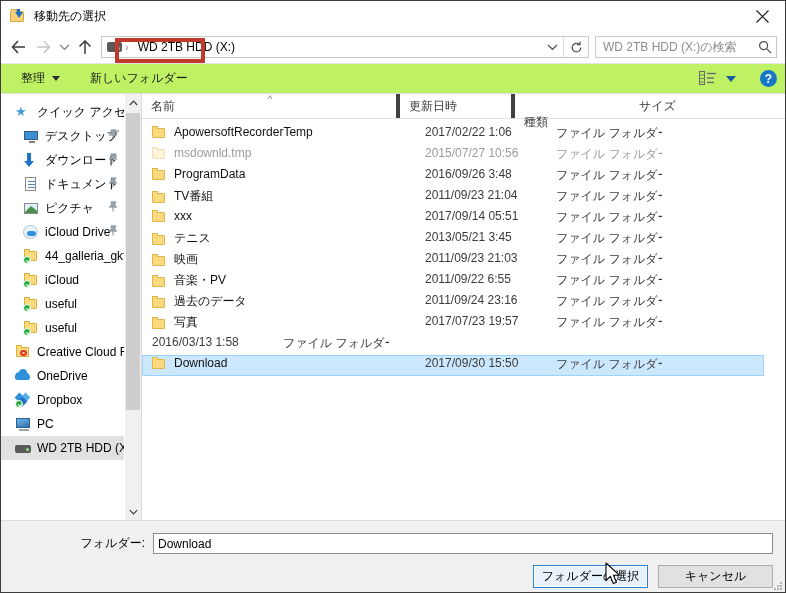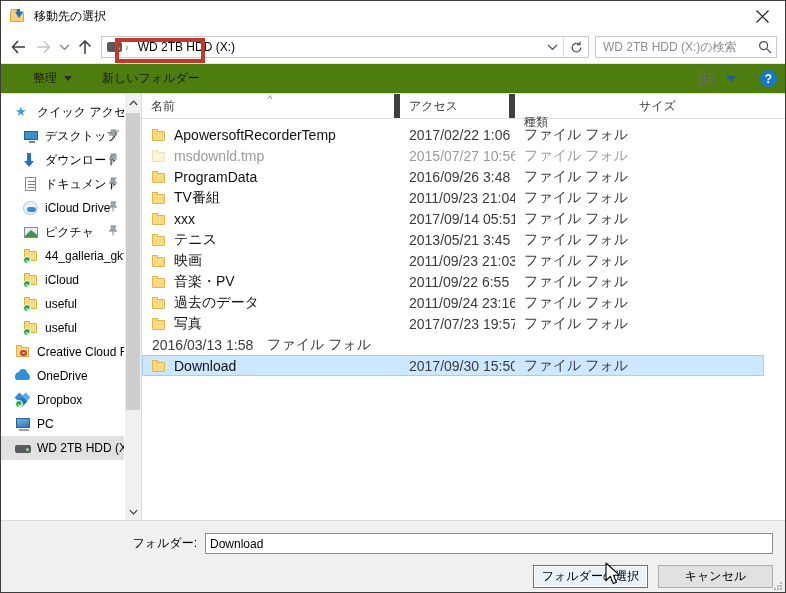--- a/index.html
+++ b/index.html
@@ -203,26 +203,26 @@
     color: #8d8d8d;
     white-space: nowrap;
     overflow: hidden;
     flex: 1 1 auto;
   }
 
   
   .cmdbar {
     height: 31px;
     flex: 0 0 31px;
-    background: #4d7c0f;
+    background: #bef264;
     border-top: 1px solid #e5e5e5;
     border-bottom: 1px solid #dedede;
     display: flex;
     align-items: center;
-    padding: 0 8px 0 28px;
+    padding: 0 8px 0 16px;
     box-sizing: border-box;
   }
   .cmd-item {
     font-size: 12px;
     color: #1a1a1a;
     display: flex;
     align-items: center;
     height: 100%;
     padding: 0 4px;
   }
@@ -543,21 +543,21 @@
     background: #ffffff;
     position: relative;
   }
   .col {
     font-size: 12px;
     color: #3a3a3a;
     display: flex;
     align-items: center;
     padding-left: 9px;
     box-sizing: border-box;
-    border-right: 6px solid #404040;
+    border-right: 4px solid #404040;
     position: relative;
   }
   .col.name { flex: 0 0 258px; }
   .col.date { flex: 0 0 115px; }
   .col.type { flex: 0 0 115px; margin-top: 28px; }
   .col.size { flex: 1 1 auto; border-right: none; }
   .sortmark {
     position: absolute;
     left: 126px;
     top: 0px;
@@ -565,26 +565,27 @@
     font-size: 9px;
   }
   .rows {
     flex: 1 1 auto;
     overflow: hidden;
     padding-top: 5px;
   }
   .row {
     height: 21px;
     display: flex;
-    align-items: center;
-    font-size: 14px;
+    align-items: flex-start;
+    font-size: 12px;
     color: #111;
     box-sizing: border-box;
     border: 1px solid transparent;
     margin-right: 21px;
+    gap: 16px;
   }
   .row.selected {
     background: #cce8ff;
     border: 1px solid #99d1ff;
   }
   .row.dim .cell { color: #9b9b9b; }
   .cell {
     box-sizing: border-box;
     padding-left: 9px;
     white-space: nowrap;
@@ -637,21 +638,21 @@
     box-sizing: border-box;
   }
   .folderrow {
     position: absolute;
     left: 0; top: 12px;
     right: 12px;
     display: flex;
     align-items: center;
   }
   .folderlabel {
-    width: 204px;
+    width: 152px;
     text-align: right;
     padding-right: 8px;
     font-size: 12px;
     color: #000;
     box-sizing: border-box;
   }
   .folderinput {
     flex: 1 1 auto;
     height: 21px;
     background: #ffffff;
@@ -848,33 +849,33 @@
               <span class="ic-doc"></span>
             </span>
             <span class="sb-label">ドキュメント</span>
             <svg class="pin" width="10" height="11" viewBox="0 0 10 11">
               <path d="M3 0.8 L8 0.8 L6.8 4 L9 6.2 L1 6.2 L3.2 4 Z" fill="#9aa4ad" stroke="#7b848c" stroke-width="0.6"></path>
               <line x1="5" y1="6.2" x2="5" y2="10.4" stroke="#7b848c" stroke-width="1"></line>
             </svg>
           </div>
           <div class="sb-item ">
             <span class="sb-icon">
-              <span class="ic-cloudwhite"></span>
-            </span>
-            <span class="sb-label">iCloud Drive</span>
+              <span class="ic-pic"></span>
+            </span>
+            <span class="sb-label">ピクチャ</span>
             <svg class="pin" width="10" height="11" viewBox="0 0 10 11">
               <path d="M3 0.8 L8 0.8 L6.8 4 L9 6.2 L1 6.2 L3.2 4 Z" fill="#9aa4ad" stroke="#7b848c" stroke-width="0.6"></path>
               <line x1="5" y1="6.2" x2="5" y2="10.4" stroke="#7b848c" stroke-width="1"></line>
             </svg>
           </div>
           <div class="sb-item ">
             <span class="sb-icon">
-              <span class="ic-pic"></span>
-            </span>
-            <span class="sb-label">ピクチャ</span>
+              <span class="ic-cloudwhite"></span>
+            </span>
+            <span class="sb-label">iCloud Drive</span>
             <svg class="pin" width="10" height="11" viewBox="0 0 10 11">
               <path d="M3 0.8 L8 0.8 L6.8 4 L9 6.2 L1 6.2 L3.2 4 Z" fill="#9aa4ad" stroke="#7b848c" stroke-width="0.6"></path>
               <line x1="5" y1="6.2" x2="5" y2="10.4" stroke="#7b848c" stroke-width="1"></line>
             </svg>
           </div>
           <div class="sb-item ">
             <span class="sb-icon">
               <span class="ic-folder"></span>
               <span class="ic-sync"></span>
             </span>
@@ -952,21 +953,21 @@
       </div>
     </div>
 
     <div class="listpane">
       <div class="colhead">
         <div class="col name">
           <span>名前</span>
           <span class="sortmark">^</span>
         </div>
         <div class="col date">
-          <span>アクセス</span>
+          <span>更新日時</span>
         </div>
         <div class="col type">
           <span>種類</span>
         </div>
         <div class="col size">
           <span>サイズ</span>
         </div>
       </div>
       <div class="rows">
           <div class="row">

